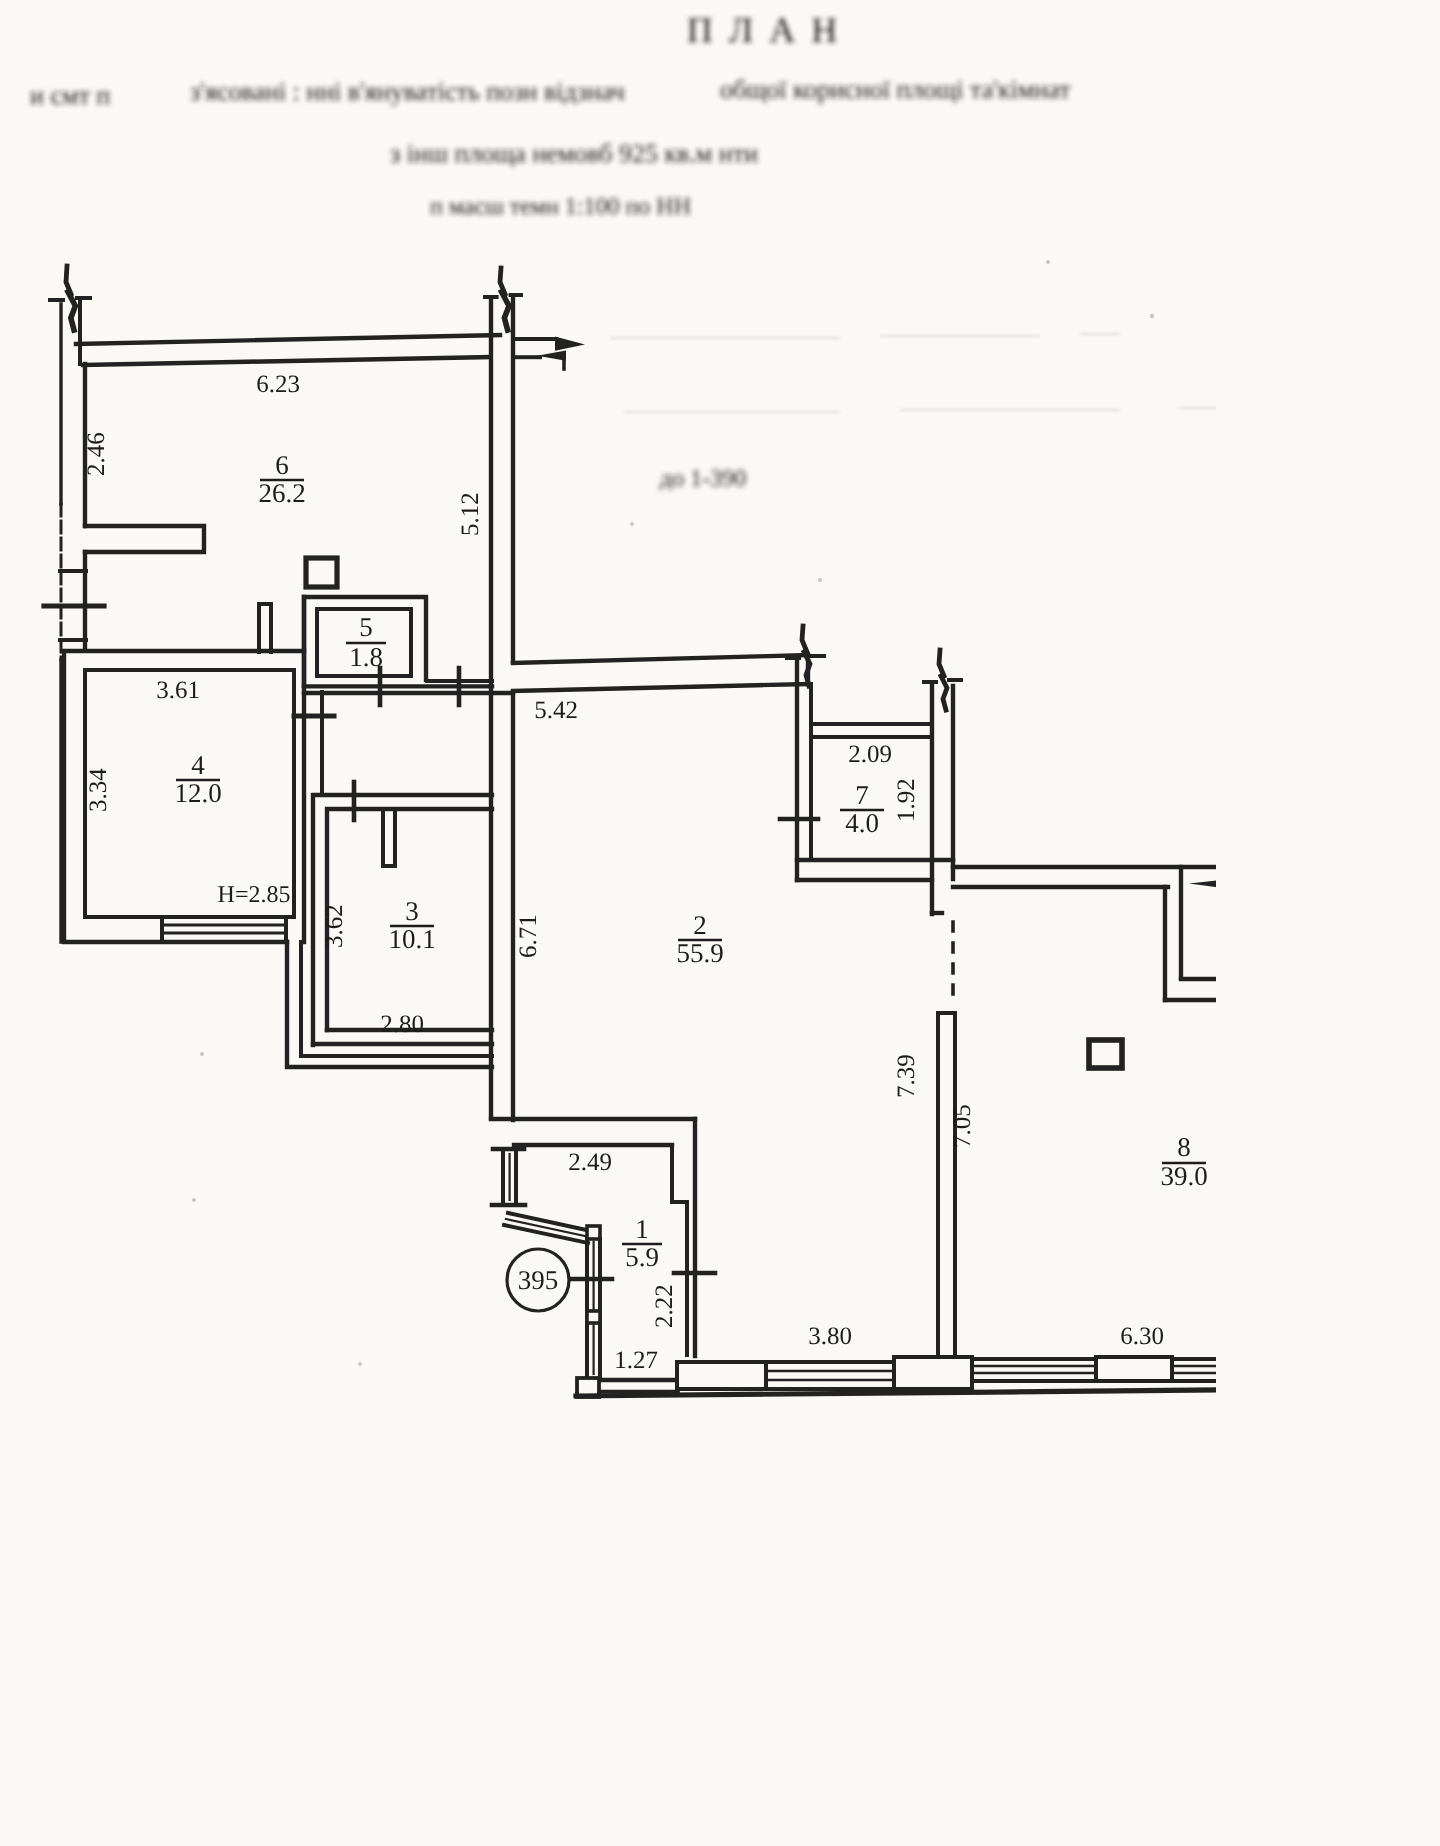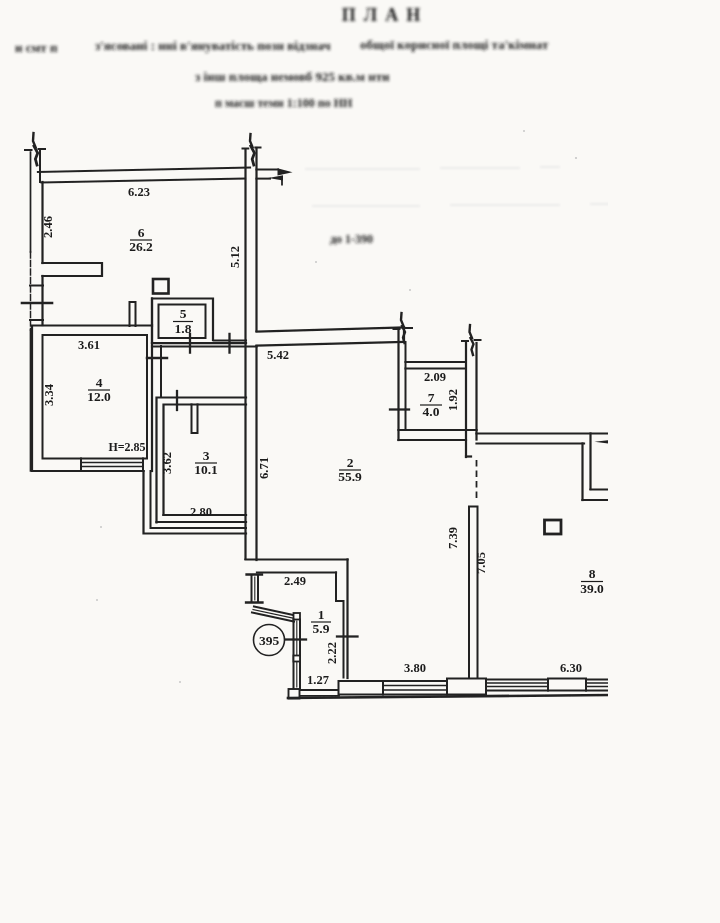--- a/index.html
+++ b/index.html
@@ -1,16 +1,16 @@
 <!DOCTYPE html>
 <html><head>
 <meta charset="utf-8">
 <style>
   html,body{margin:0;padding:0;background:#faf9f6;}
-  #page{width:608px;height:923px;position:relative;background:#faf9f6;overflow:hidden;font-weight:bold;}
+  #page{width:608px;height:923px;position:relative;background:#faf9f6;overflow:hidden;}
   svg{position:absolute;left:0;top:0;}
   text{font-family:"Liberation Serif", serif;fill:#1c1c1c;}
 </style>
 </head>
 <body>
 <div id="page">
 <svg width="720" height="923" viewBox="0 0 720 923">
 <defs>
   <filter id="soft" x="-5%" y="-5%" width="110%" height="110%">
           <feGaussianBlur stdDeviation="0.35"></feGaussianBlur>

